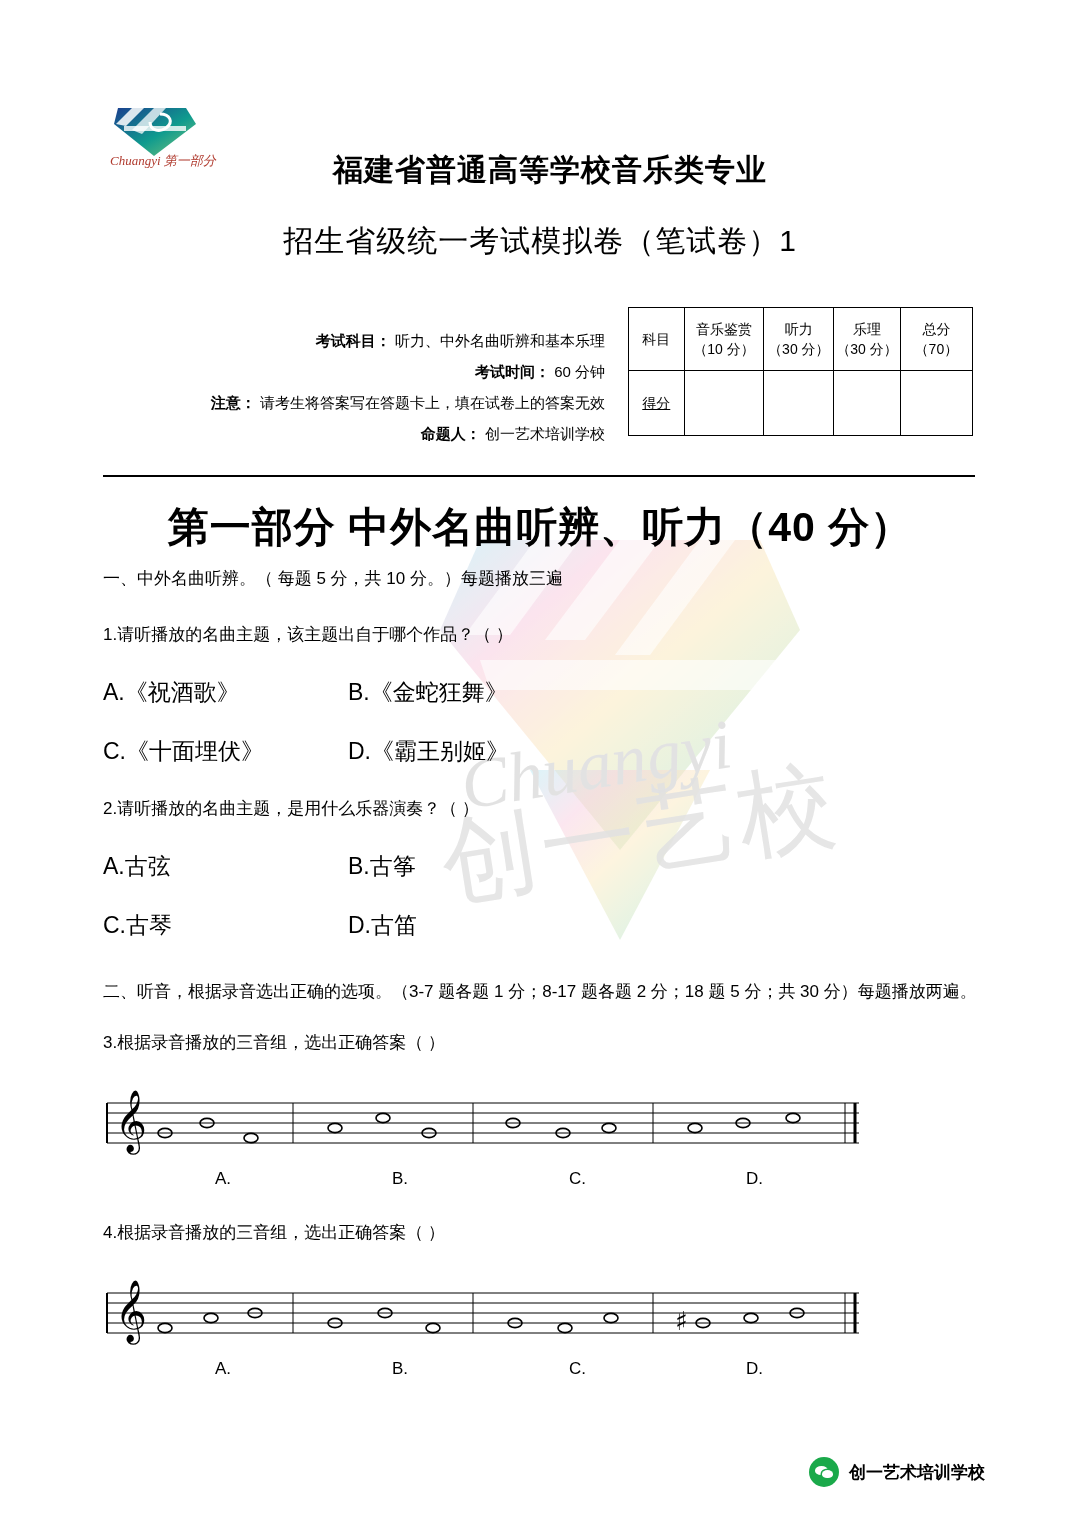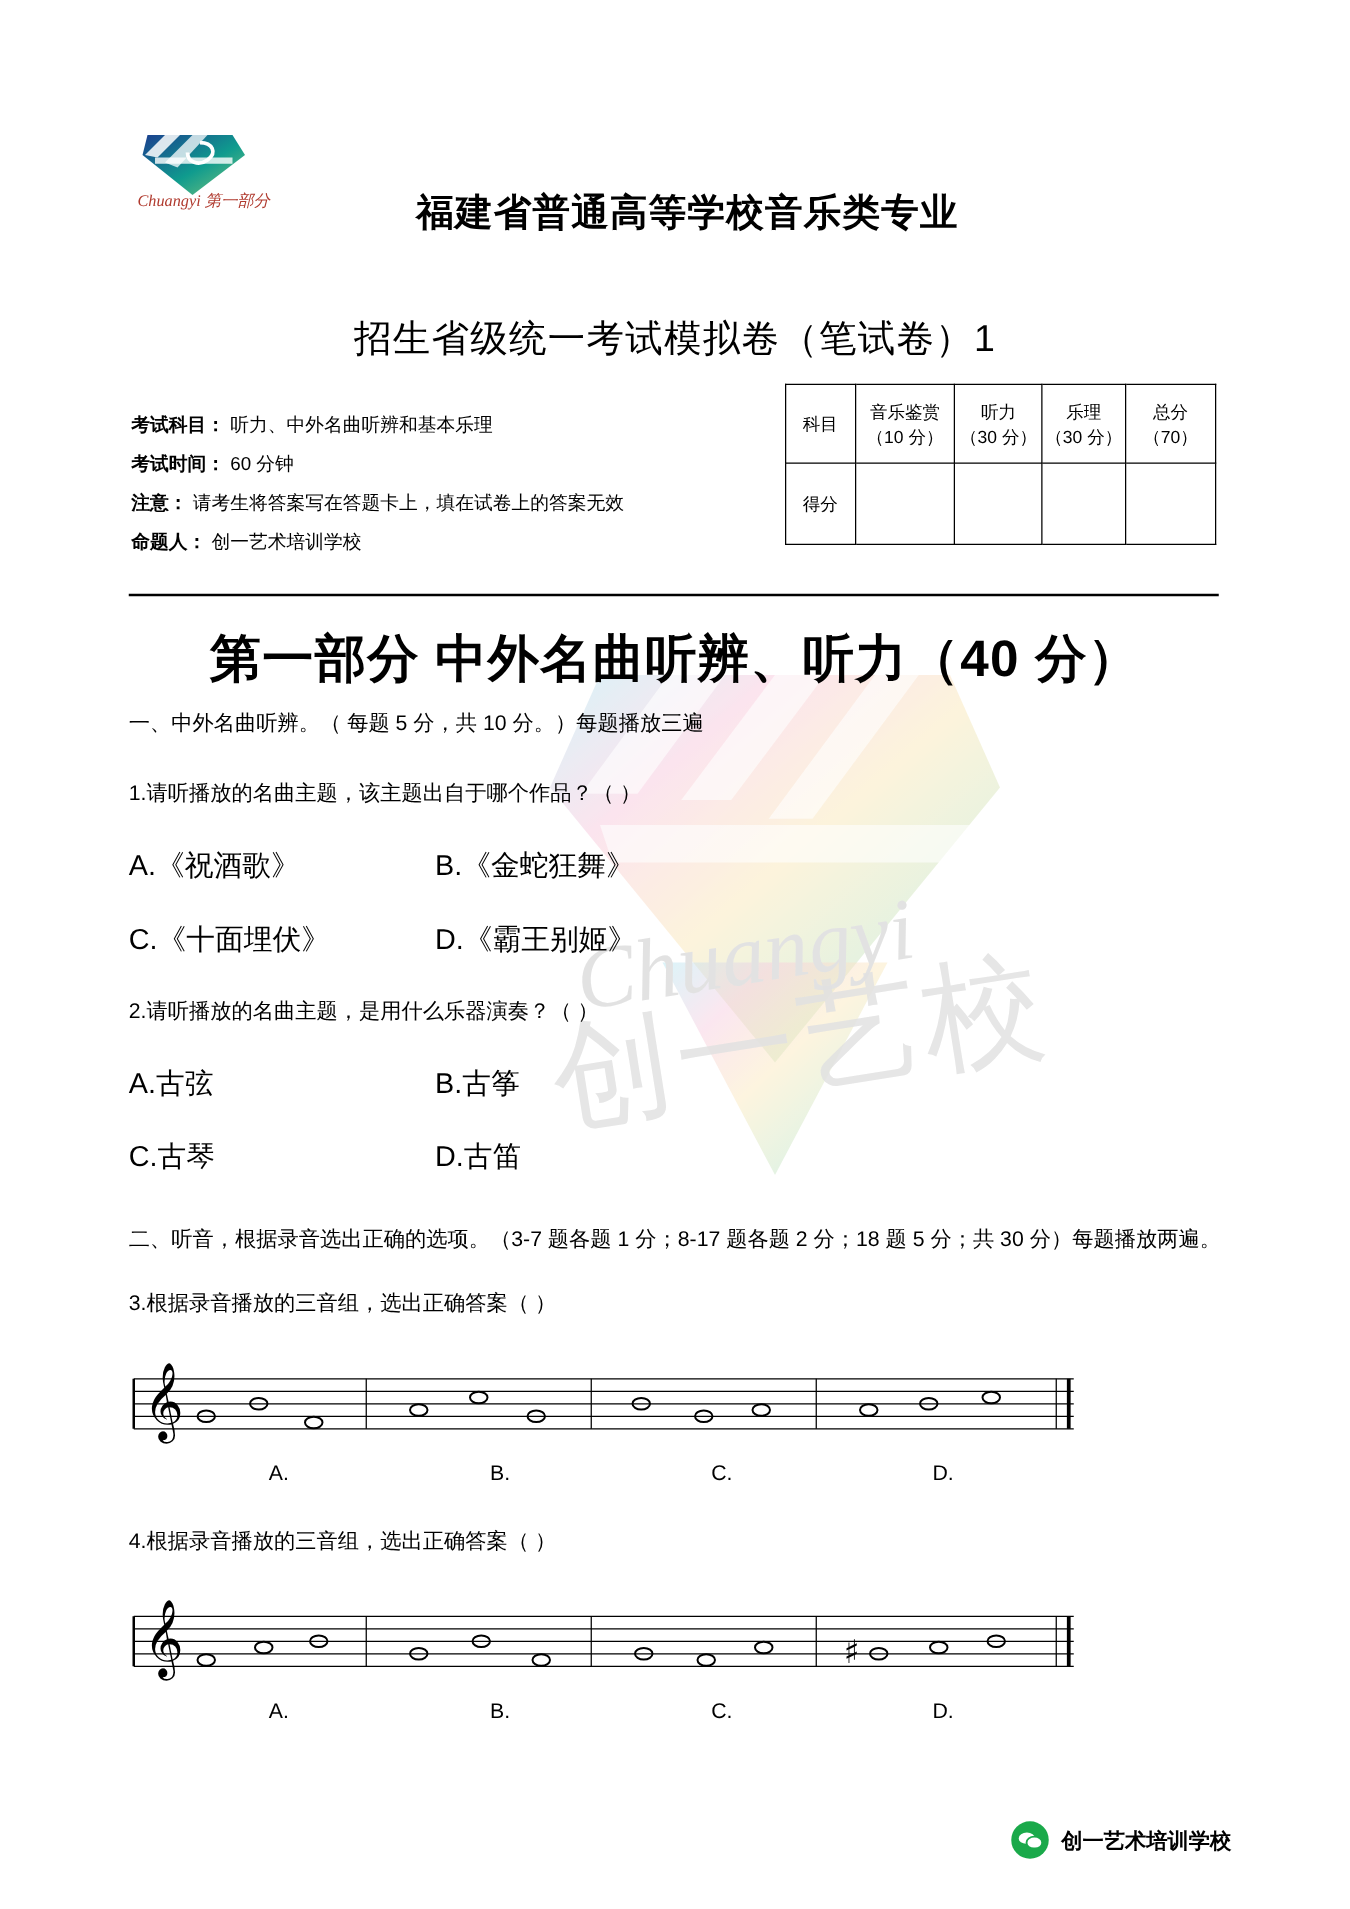--- a/index.html
+++ b/index.html
@@ -83,38 +83,39 @@
     left: 0;
     top: 150px;
     width: 1080px;
     text-align: center;
     z-index: 2;
   }
   .title-line1 {
     font-size: 30px;
     font-weight: bold;
     letter-spacing: 1px;
-    margin-bottom: 60px;
+    margin-bottom: 30px;
     padding-left: 20px;
   }
   .title-line2 {
     font-size: 30px;
     font-weight: normal;
     letter-spacing: 1px;
   }
 
   
   .info {
     position: absolute;
     left: 105px;
     top: 325px;
     width: 500px;
     font-size: 15px;
     line-height: 31px;
     z-index: 2;
+    text-align: right;
   }
   .info-row { white-space: nowrap; }
   .info-label { font-weight: bold; }
 
   
   .score-table {
     position: absolute;
     left: 628px;
     top: 307px;
     width: 345px;
@@ -122,21 +123,21 @@
     z-index: 2;
   }
   .score-table td {
     border: 1px solid #000;
     text-align: center;
     font-size: 14px;
     line-height: 20px;
     padding: 4px 2px;
   }
   .score-table .head-row td { height: 54px; }
-  .score-table .score-row td { height: 56px; }
+  .score-table .score-row td { height: 56px; text-decoration: underline; }
   .col-subject { width: 58px; }
   .col-a { width: 84px; }
   .col-b { width: 72px; }
   .col-c { width: 68px; }
   .col-total { width: 72px; }
 
   hr.rule {
     position: absolute;
     left: 103px;
     top: 475px;

